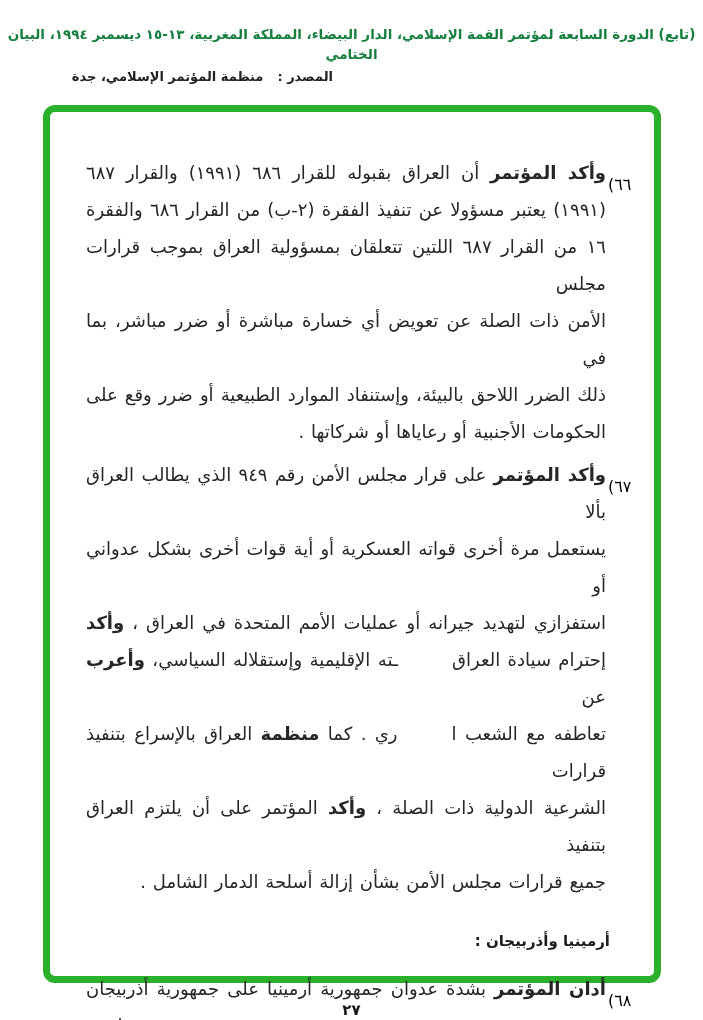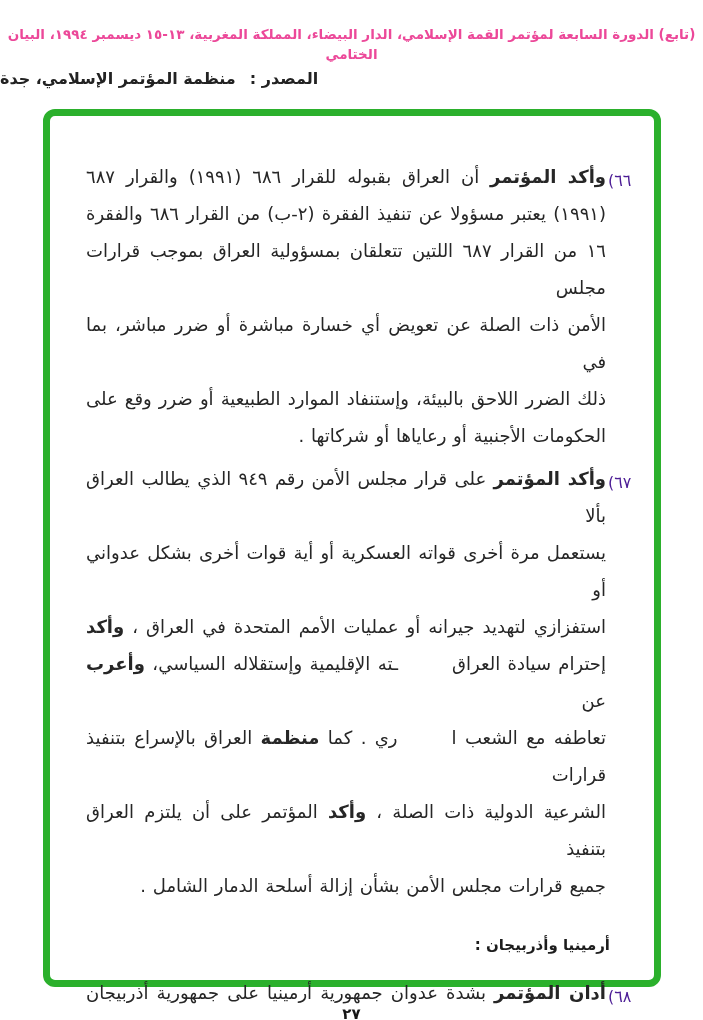--- a/index.html
+++ b/index.html
@@ -13,29 +13,29 @@
     position:relative;
   }
   .header{
     padding-top:24px;
   }
   .header-title{
     text-align:center;
     font-weight:bold;
     font-size:13.5px;
     line-height:20px;
-    color:#ec4899;
+    color:#15803d;
     letter-spacing:0;
   }
   .header-source{
     margin-top:5px;
     font-weight:bold;
-    font-size:16px;
+    font-size:13px;
     color:#222;
-    text-align:left;
+    text-align:right;
     padding-right:370px;
     white-space:nowrap;
   }
   .header-source .src-label{margin-left:14px;}
   .greenbox{
     box-sizing:border-box;
     margin:21px 42px 0 43px;
     width:618px;
     height:878px;
     border:7px solid #2bb02c;
@@ -51,25 +51,25 @@
     color:#262626;
   }
   .para{
     position:relative;
     padding-right:40px;
     margin-bottom:6px;
   }
   .num{
     position:absolute;
     right:0;
-    top:4px;
+    top:12px;
     width:38px;
     text-align:left;
     font-size:16px;
-    color:#4c1d95;
+    color:#000000;
   }
   .line{
     text-align:justify;
     text-align-last:justify;
     word-spacing:1px;
   }
   .line.last{
     text-align:right;
     text-align-last:auto;
   }

